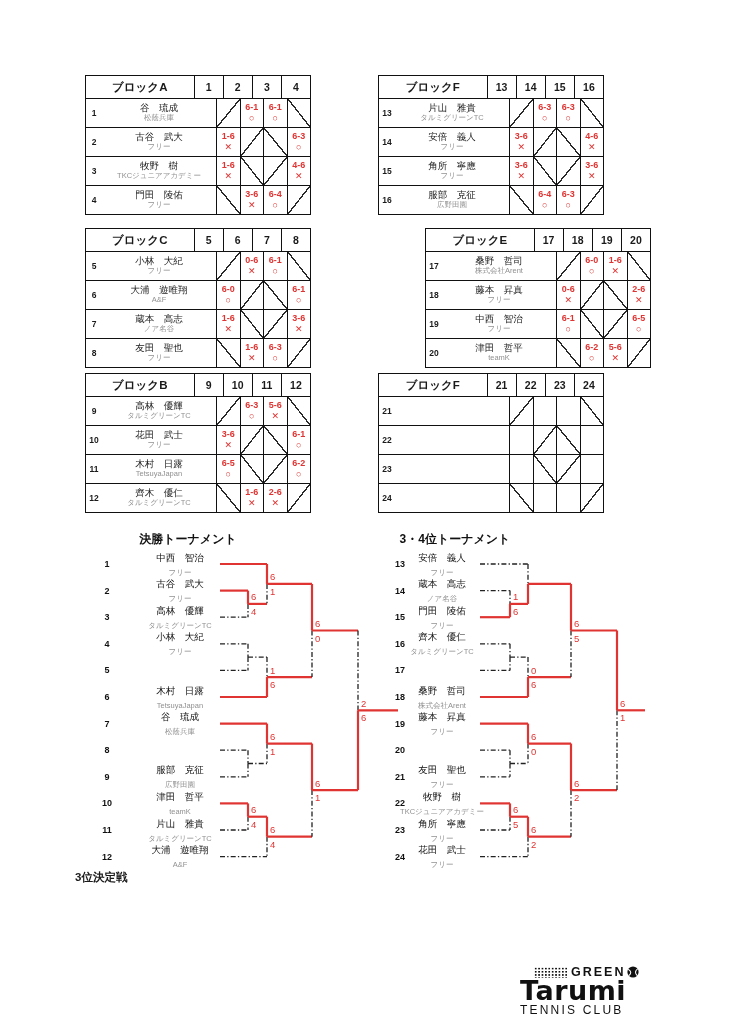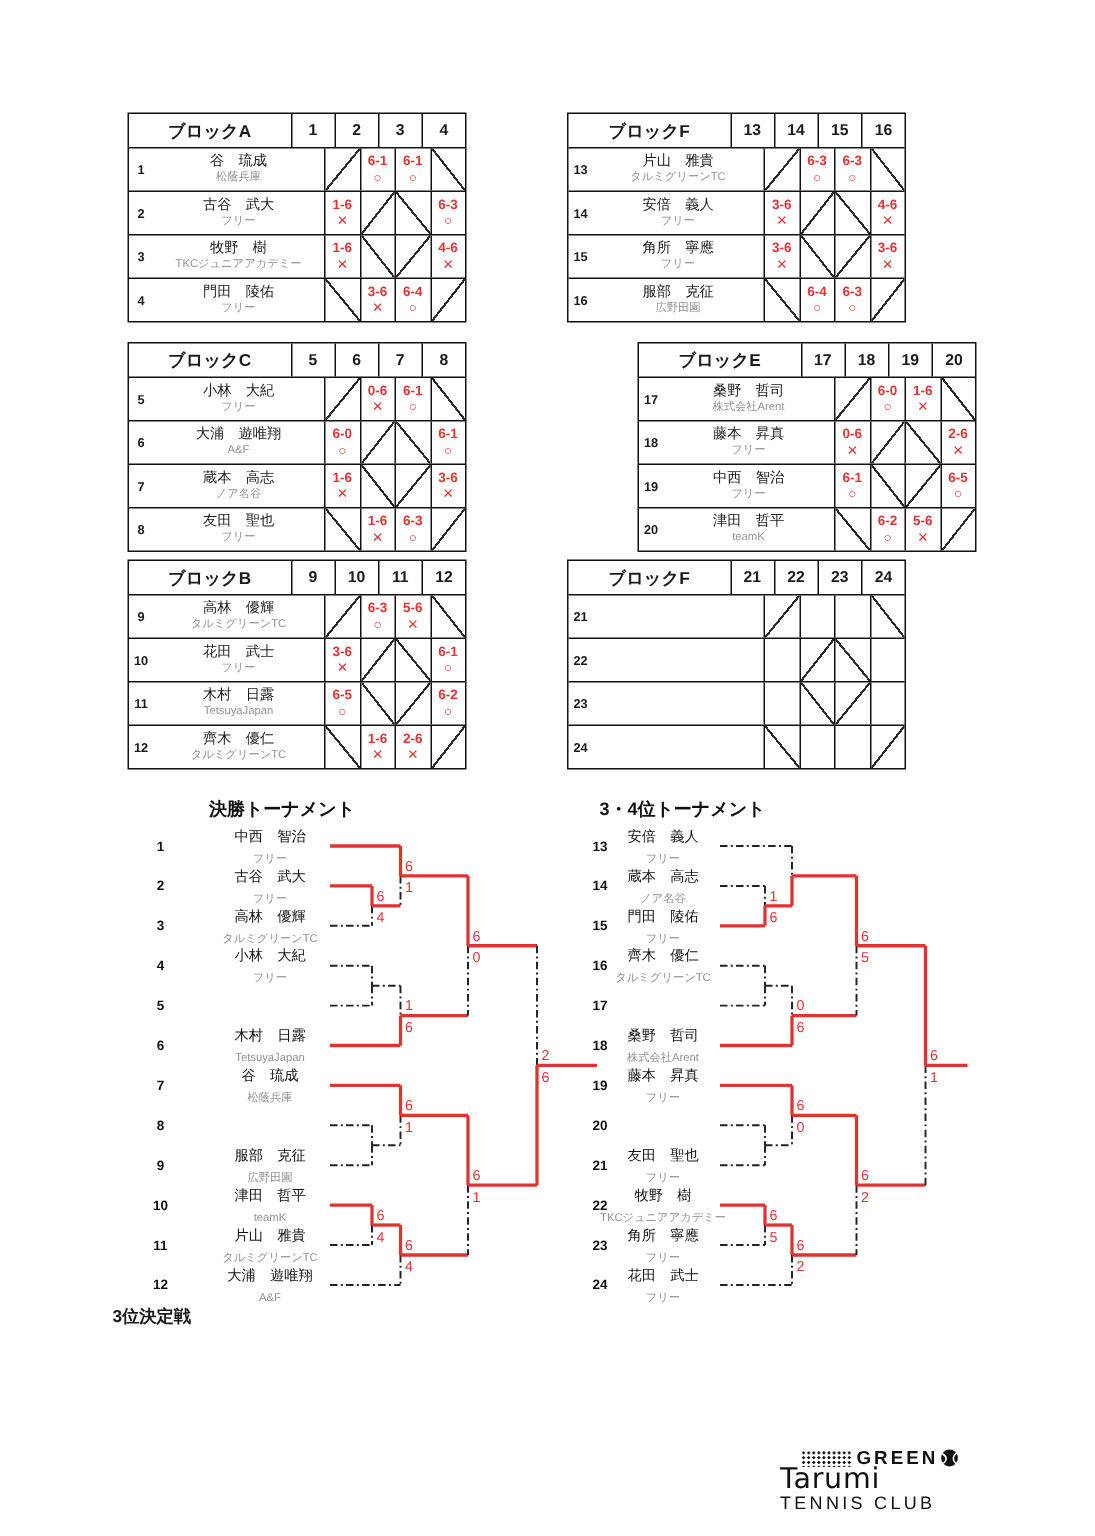--- a/index.html
+++ b/index.html
@@ -27,21 +27,21 @@
   
   #bracket-svg{position:absolute;left:0;top:0}
   
   .third-label{position:absolute;left:75px;top:870px;font-weight:bold;font-size:11.5px}
   
   .logo{position:absolute;left:520px;top:966px;color:#111;line-height:1}
   .logo-top{display:flex;align-items:center;margin-left:14px;height:12px}
   .dots{width:34px;height:11px;background-image:radial-gradient(#111 0.9px,transparent 1.05px);background-size:3.4px 3.2px;margin-right:3px}
   .logo-green{font-weight:bold;font-size:12.5px;letter-spacing:2px}
   .ball{margin-left:2px;display:inline-block}
-  .logo-main{font-weight:normal;font-size:19px;letter-spacing:0.5px;margin-top:-1px;font-family:"DejaVu Sans","Liberation Sans",sans-serif}
+  .logo-main{font-weight:bold;font-size:27px;letter-spacing:0.5px;margin-top:-1px;font-family:"DejaVu Sans","Liberation Sans",sans-serif}
   .logo-bottom{font-weight:normal;font-size:12px;letter-spacing:2.2px;margin-top:0}
 </style>
 </head>
 <body>
 
 <div class="page">
 
   <table class="hdr-table">
     <colgroup>
         <col style="width:90px">

